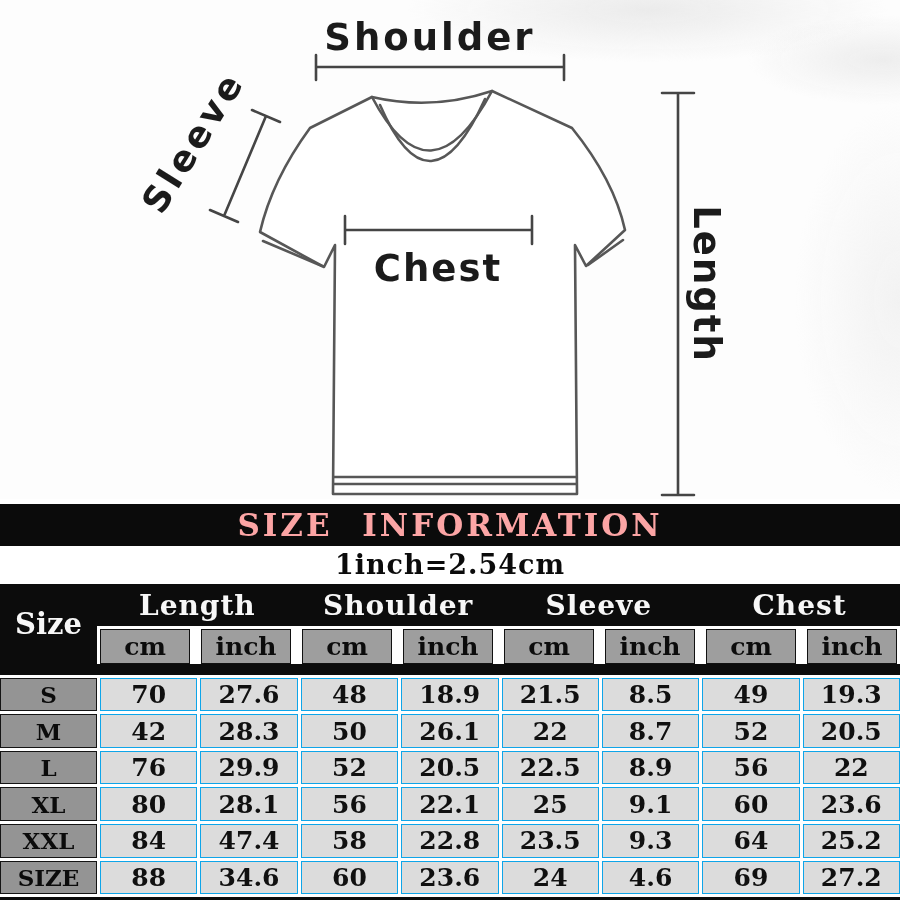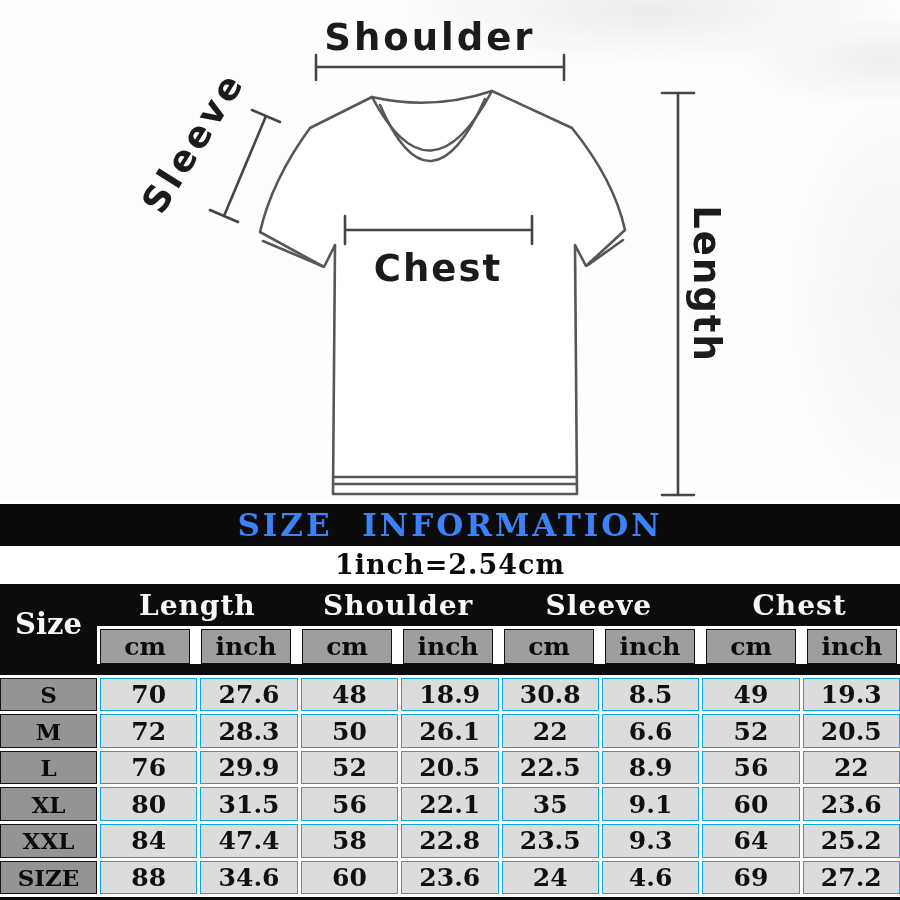--- a/index.html
+++ b/index.html
@@ -16,21 +16,21 @@
       #fdfdfd; }
   .diagram svg { position:absolute; inset:0; }
   .shirt-line  { fill:none; stroke:#575757; stroke-width:2.6; stroke-linejoin:round; stroke-linecap:round; }
   .shirt-fill  { fill:#ffffff; stroke:#575757; stroke-width:2.6; stroke-linejoin:round; }
   .measure     { fill:none; stroke:#454545; stroke-width:2.6; stroke-linecap:round; }
   .diag-label  { font-family:"DejaVu Sans","Liberation Sans",sans-serif; fill:#1b1b1b;
                  text-anchor:middle; }
 
   
   .gap-strip { height:5px; background:#fff; }
-  .banner { height:42px; background:#0b0b0b; color:#3b82f6; display:flex;
+  .banner { height:42px; background:#0b0b0b; color:#fca5a5; display:flex;
             align-items:center; justify-content:center; font-size:31px;
             letter-spacing:3px; word-spacing:16px; }
   .conv { height:39px; background:#ffffff; color:#0b0b0b; display:flex;
           align-items:center; justify-content:center; font-size:27px; letter-spacing:1px; }
 
   
   .thead { position:relative; height:92px; background:#0c0c0c; color:#f7f7f7; }
   .size-cell { position:absolute; left:0; top:0; width:97px; height:80px;
                display:flex; align-items:center; justify-content:center; font-size:29px; }
   .group-row { margin-left:97px; height:42px; display:grid;
@@ -116,54 +116,54 @@
     </div>
   </div>
 
   <div class="tbody">
     <div class="trow">
       <div class="lc">S</div>
       <div class="dc">70</div>
       <div class="dc">27.6</div>
       <div class="dc">48</div>
       <div class="dc">18.9</div>
-      <div class="dc">30.8</div>
+      <div class="dc">21.5</div>
       <div class="dc">8.5</div>
       <div class="dc">49</div>
       <div class="dc">19.3</div>
     </div>
     <div class="trow">
       <div class="lc">M</div>
-      <div class="dc">72</div>
+      <div class="dc">42</div>
       <div class="dc">28.3</div>
       <div class="dc">50</div>
       <div class="dc">26.1</div>
       <div class="dc">22</div>
-      <div class="dc">6.6</div>
+      <div class="dc">8.7</div>
       <div class="dc">52</div>
       <div class="dc">20.5</div>
     </div>
     <div class="trow">
       <div class="lc">L</div>
       <div class="dc">76</div>
       <div class="dc">29.9</div>
       <div class="dc">52</div>
       <div class="dc">20.5</div>
       <div class="dc">22.5</div>
       <div class="dc">8.9</div>
       <div class="dc">56</div>
       <div class="dc">22</div>
     </div>
     <div class="trow">
       <div class="lc">XL</div>
       <div class="dc">80</div>
-      <div class="dc">31.5</div>
+      <div class="dc">28.1</div>
       <div class="dc">56</div>
       <div class="dc">22.1</div>
-      <div class="dc">35</div>
+      <div class="dc">25</div>
       <div class="dc">9.1</div>
       <div class="dc">60</div>
       <div class="dc">23.6</div>
     </div>
     <div class="trow">
       <div class="lc">XXL</div>
       <div class="dc">84</div>
       <div class="dc">47.4</div>
       <div class="dc">58</div>
       <div class="dc">22.8</div>

